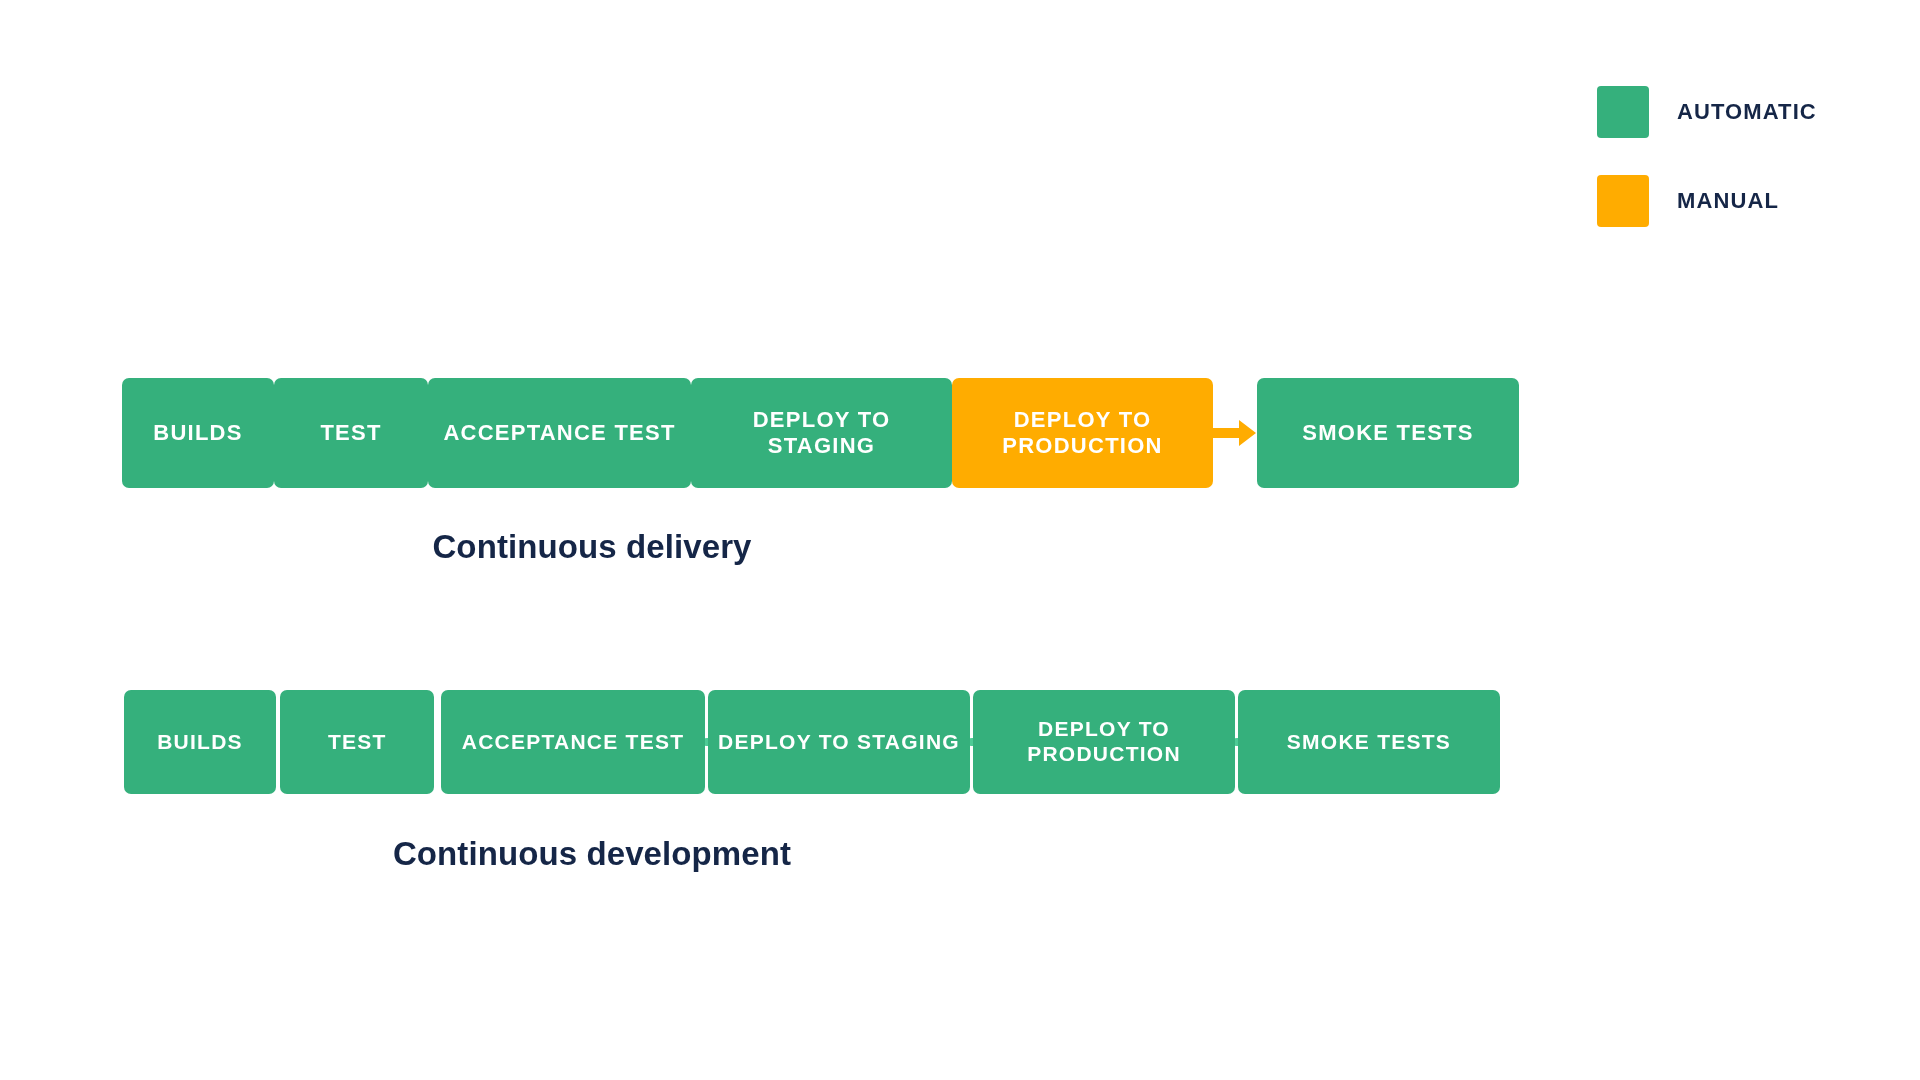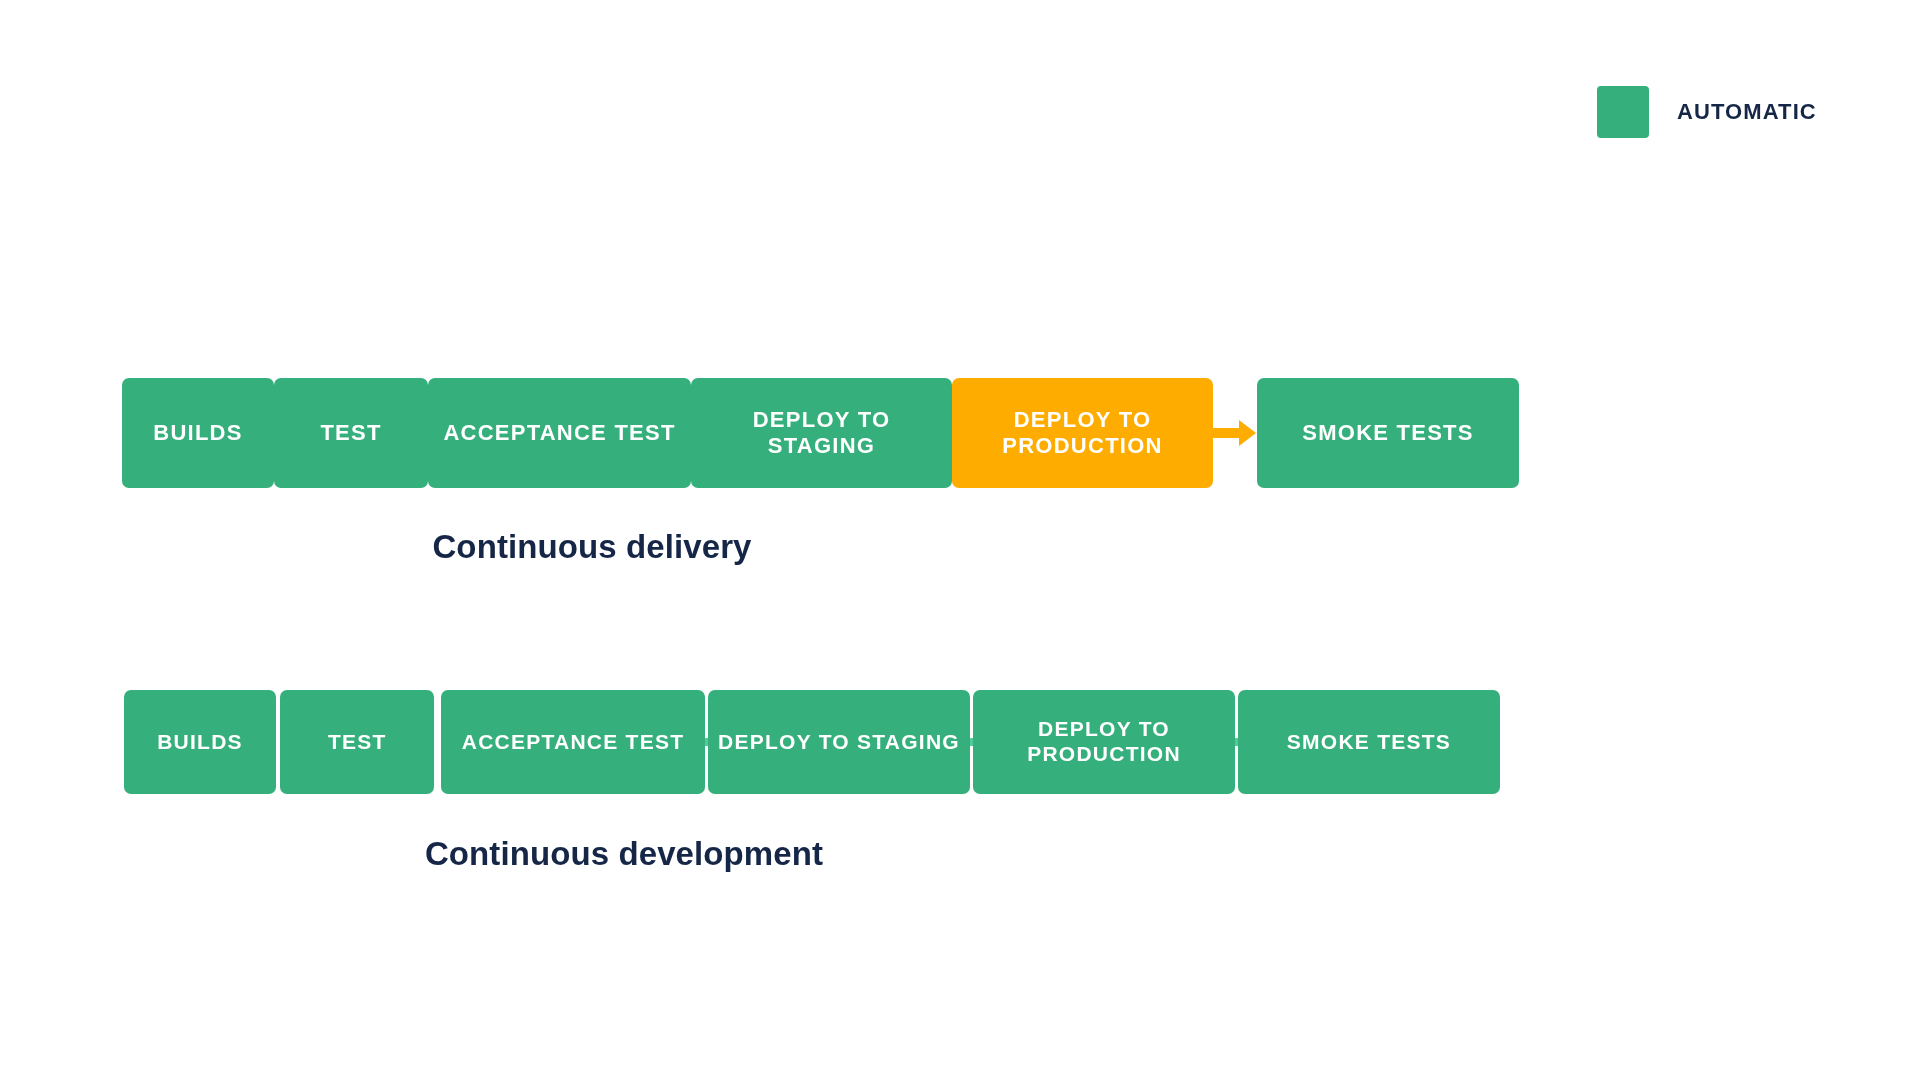--- a/index.html
+++ b/index.html
@@ -124,20 +124,24 @@
   .caption-2 .caption-inner { transform: translateX(-176px); }
 </style>
 </head>
 <body style="background: rgb(255, 255, 255);">
 
 <div class="legend">
   <div class="legend-row">
     <div class="legend-swatch" style="background: rgb(53, 176, 124);"></div>
     <div class="legend-label" style="color: rgb(21, 38, 71);">AUTOMATIC</div>
   </div>
+  <div class="legend-row">
+    <div class="legend-swatch" style="background: rgb(255, 172, 0);"></div>
+    <div class="legend-label" style="color: rgb(21, 38, 71);">MANUAL</div>
+  </div>
 </div>
 
 <div class="flow flow-row-1">
   <div style="width:122px;flex:0 0 auto;"></div>
 
   <div class="node green" style="width: 152px; background: rgb(53, 176, 124);">BUILDS</div>
 
   <div class="conn">
     <span class="dot" style="background: rgb(78, 203, 150);"></span>
     <span class="dot" style="background: rgb(78, 203, 150);"></span>
@@ -233,15 +237,15 @@
     <span class="dot" style="background: rgb(78, 203, 150);"></span>
     <span class="dot" style="background: rgb(78, 203, 150);"></span>
     <span class="dot" style="background: rgb(78, 203, 150);"></span>
   </div>
 
   <div class="node green" style="width: 262px; height: 104px; background: rgb(53, 176, 124);">SMOKE TESTS</div>
 
   <div style="width:96px;flex:0 0 auto;"></div>
 </div>
 
-<div class="caption caption-2" style="color: rgb(21, 38, 71); margin-left: 32px;">
+<div class="caption caption-2" style="color: rgb(21, 38, 71);">
   <span class="caption-inner">Continuous development</span>
 </div>
 
 </body></html>

